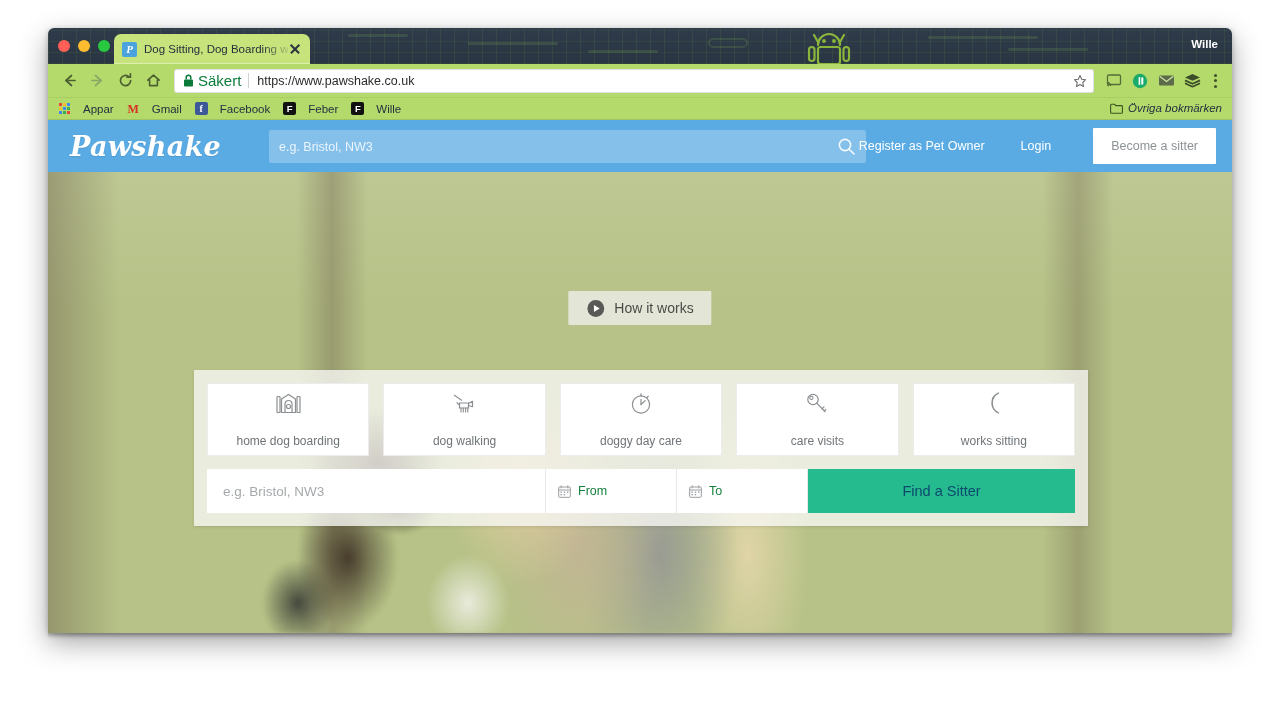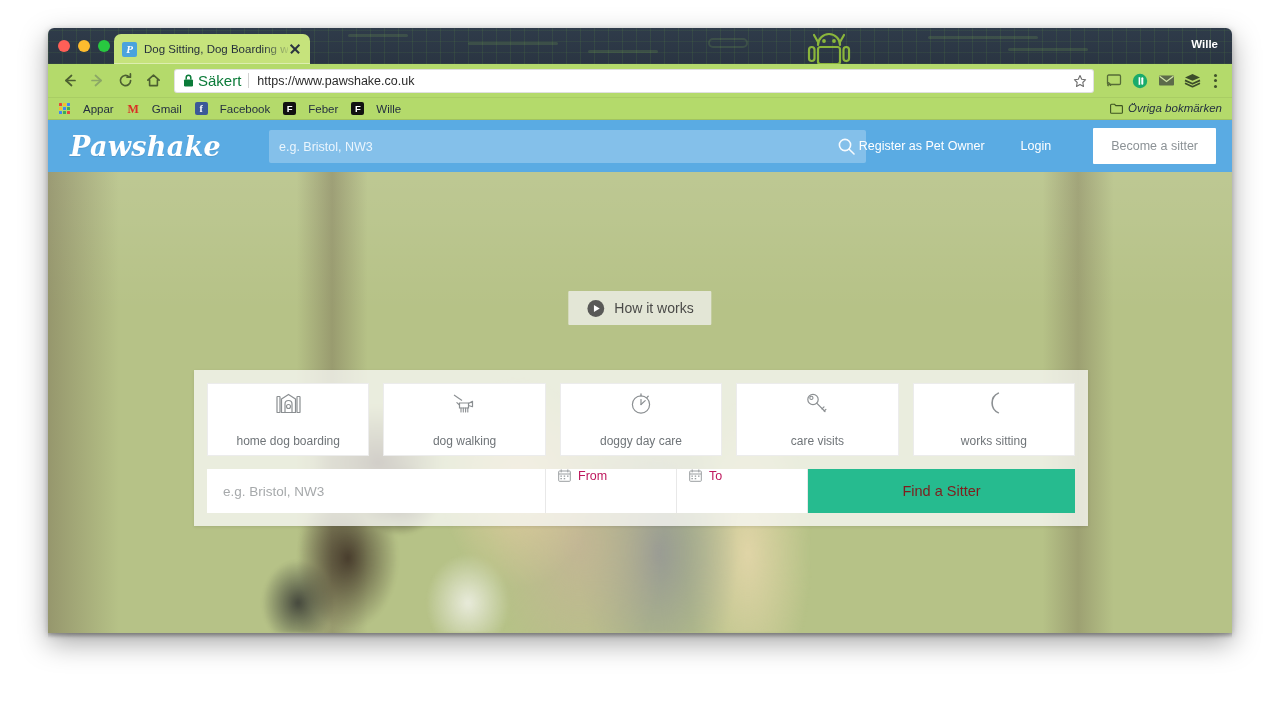--- a/index.html
+++ b/index.html
@@ -418,31 +418,32 @@
     align-items: center;
     padding: 0 16px;
     border-right: 1px solid #e8e8e8;
     font-size: 13.5px;
     color: #a6a9ab;
     cursor: text;
   }
   .date-field {
     width: 131px;
     display: flex;
+    align-items: center;
     gap: 7px;
     padding: 0 12px;
     border-right: 1px solid #e8e8e8;
     font-size: 12.5px;
-    color: #be185d;
+    color: #15803d;
     cursor: pointer;
   }
   .find-btn {
     flex: 1 1 auto;
     background: #26bb8f;
-    color: #7f1d1d;
+    color: #0c4a6e;
     font-size: 14.5px;
     display: flex;
     align-items: center;
     justify-content: center;
     cursor: pointer;
   }
 
   
   .browser-bottom-shade {
     position: absolute;

